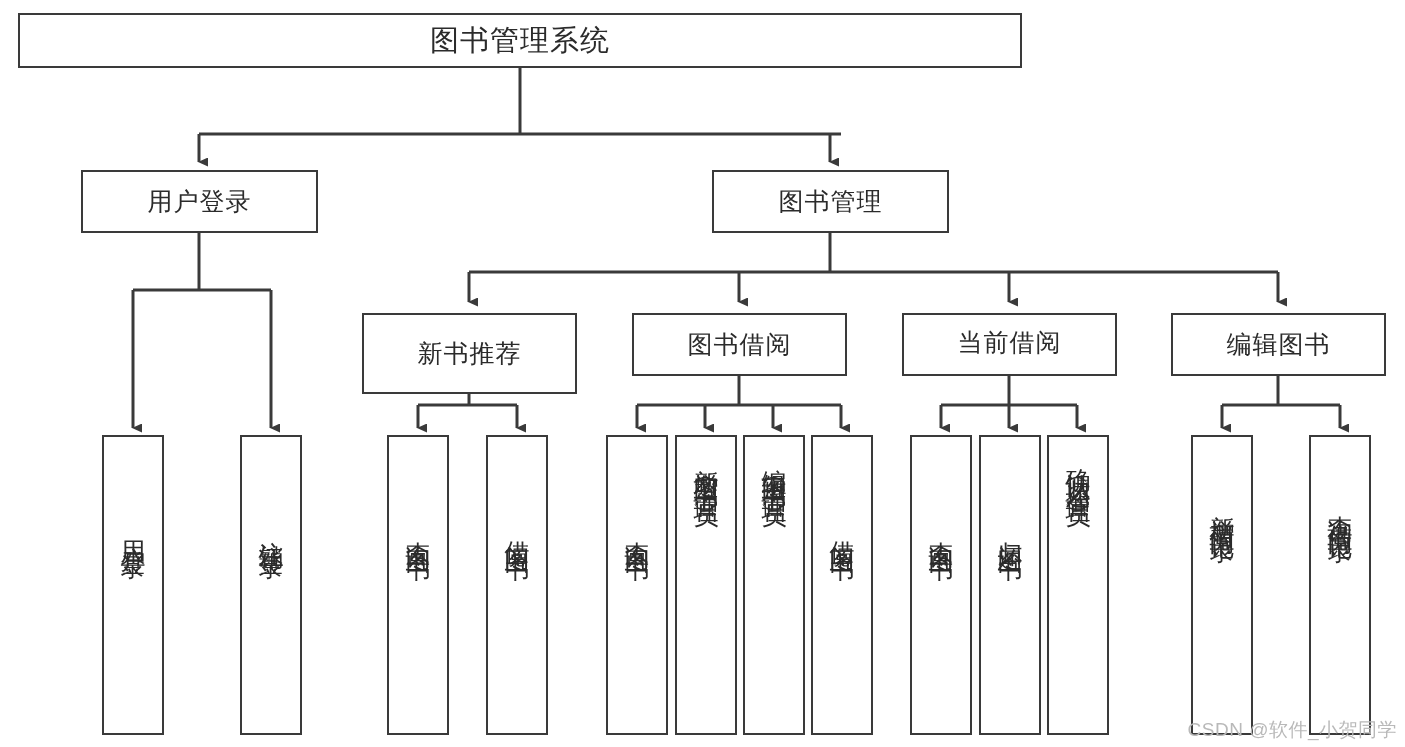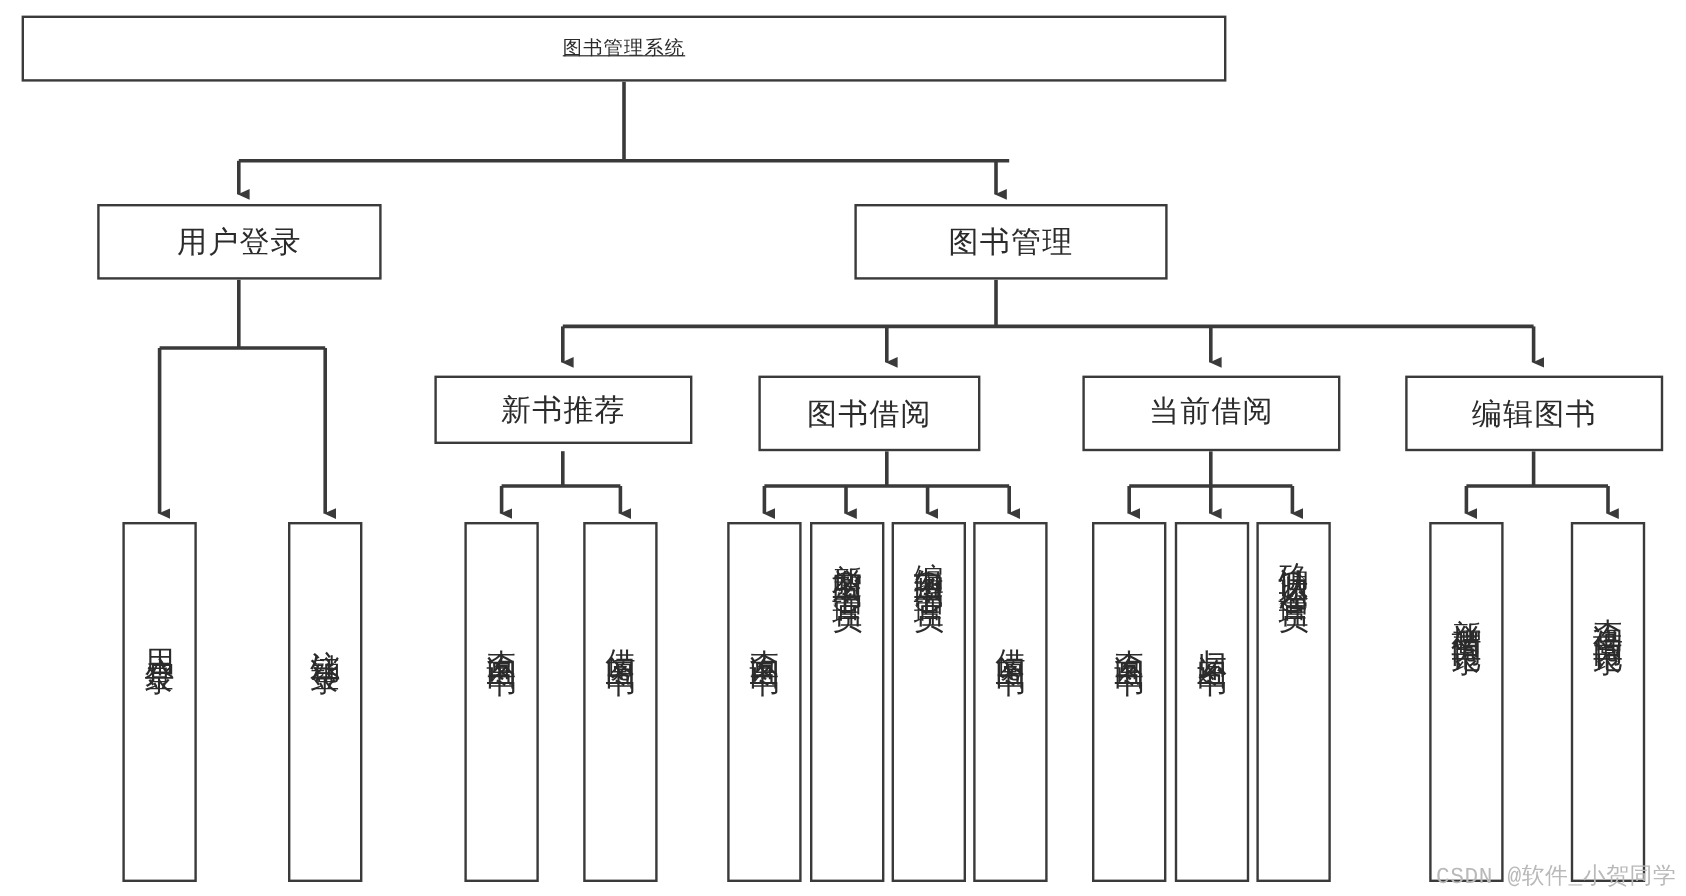--- a/index.html
+++ b/index.html
@@ -42,22 +42,21 @@
     line-height: 1.18;
     color: #2b2b2b;
     white-space: nowrap;
   }
   
   .node.horiz .node-label {
     font-size: 25px;
     letter-spacing: 1px;
   }
   .node.root .node-label {
-    font-size: 16px;
-    text-decoration: underline;
+    font-size: 29px;
   }
   
   .node.vert {
     align-items: flex-start;
     justify-content: center;
     padding-top: 6px;
   }
   .node.vert .node-label {
     writing-mode: vertical-rl;
     text-orientation: upright;
@@ -78,21 +77,21 @@
     margin-top: 6px;
   }
   #watermark {
     position: absolute;
     right: 8px;
     bottom: 4px;
     font-size: 19px;
     color: #b9b9b9;
     letter-spacing: 0.5px;
     white-space: nowrap;
-    font-family: Liberation Mono, monospace;
+    font-family: Liberation Sans, sans-serif;
   }
 </style>
 </head>
 <body>
 
 <div id="diagram-root">
 
   <svg id="edges-layer" viewBox="0 0 1405 747" width="1405" height="747" xmlns="http://www.w3.org/2000/svg">
     <defs>
       <marker id="arrowhead" markerWidth="9" markerHeight="10" refX="4.5" refY="9" orient="auto" markerUnits="userSpaceOnUse">
@@ -145,29 +144,29 @@
   </svg>
 
   <div class="node horiz root" style="left:18px; top:13px; width:1004px; height:55px;">
     <span class="node-label">图书管理系统</span>
   </div>
 
   <div class="node horiz" style="left:81px; top:170px; width:237px; height:63px;">
     <span class="node-label">用户登录</span>
   </div>
 
-  <div class="node horiz" style="left:712px; top:170px; width:261px; height:63px;">
+  <div class="node horiz" style="left:712px; top:170px; width:237px; height:63px;">
     <span class="node-label">图书管理</span>
   </div>
 
-  <div class="node horiz" style="left:362px; top:313px; width:215px; height:57px;">
+  <div class="node horiz" style="left:362px; top:313px; width:215px; height:81px;">
     <span class="node-label">新书推荐</span>
   </div>
 
-  <div class="node horiz" style="left:632px; top:313px; width:185px; height:63px;">
+  <div class="node horiz" style="left:632px; top:313px; width:215px; height:63px;font-family:Liberation Serif, serif;">
     <span class="node-label">图书借阅</span>
   </div>
 
   <div class="node horiz" style="left:902px; top:313px; width:215px; height:63px;font-family:Liberation Mono, monospace;">
     <span class="node-label">当前借阅</span>
   </div>
 
   <div class="node horiz" style="left:1171px; top:313px; width:215px; height:63px;">
     <span class="node-label">编辑图书</span>
   </div>

